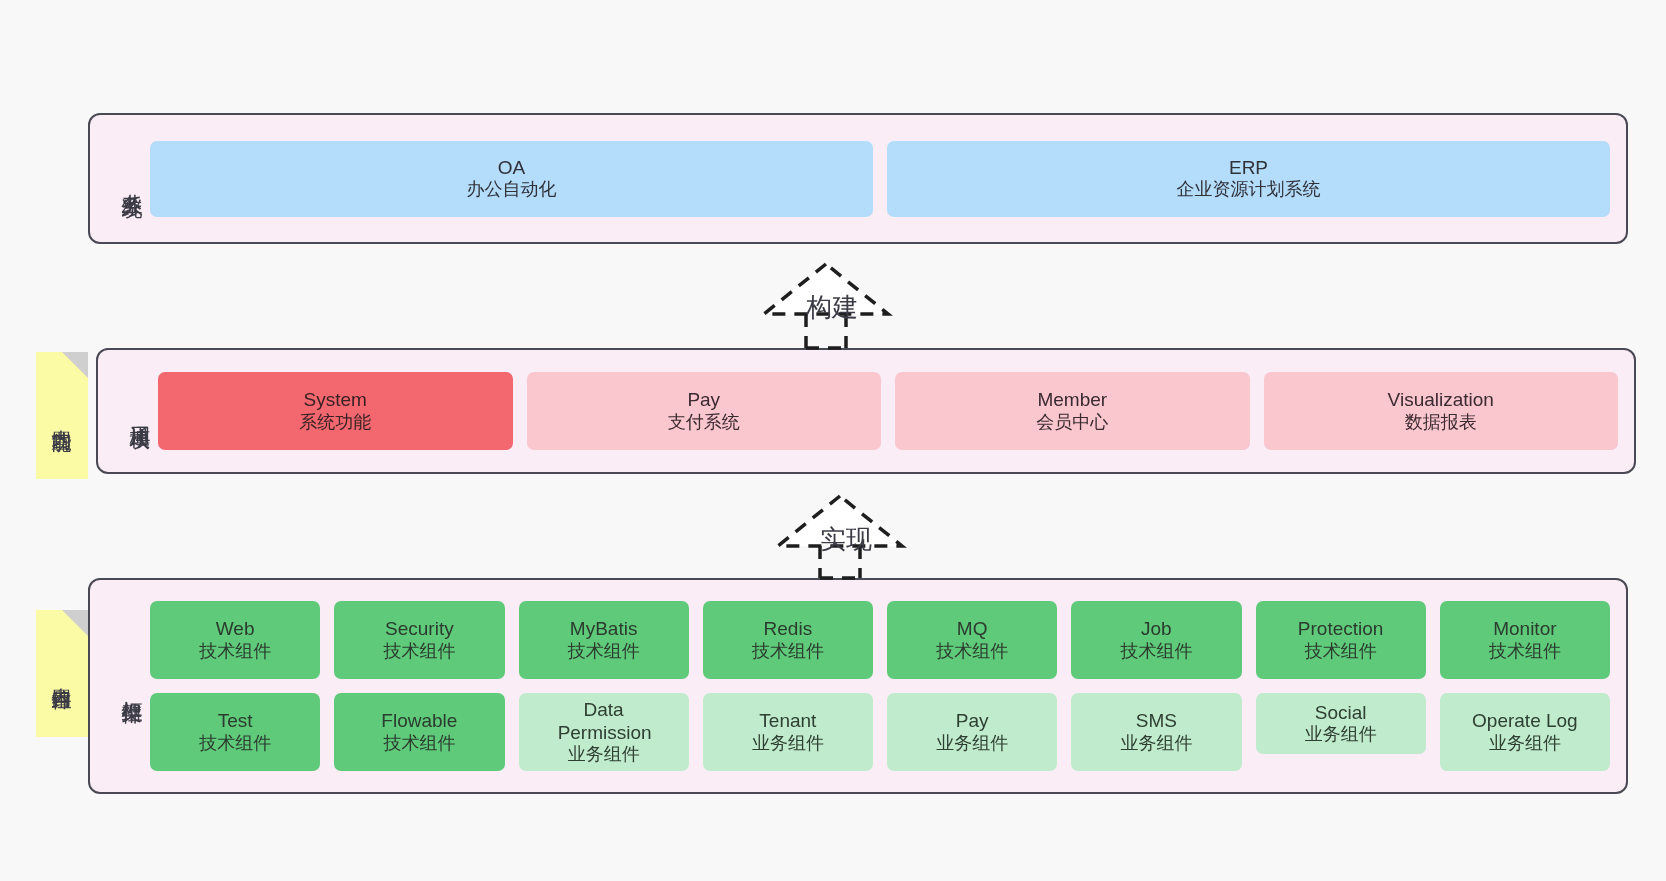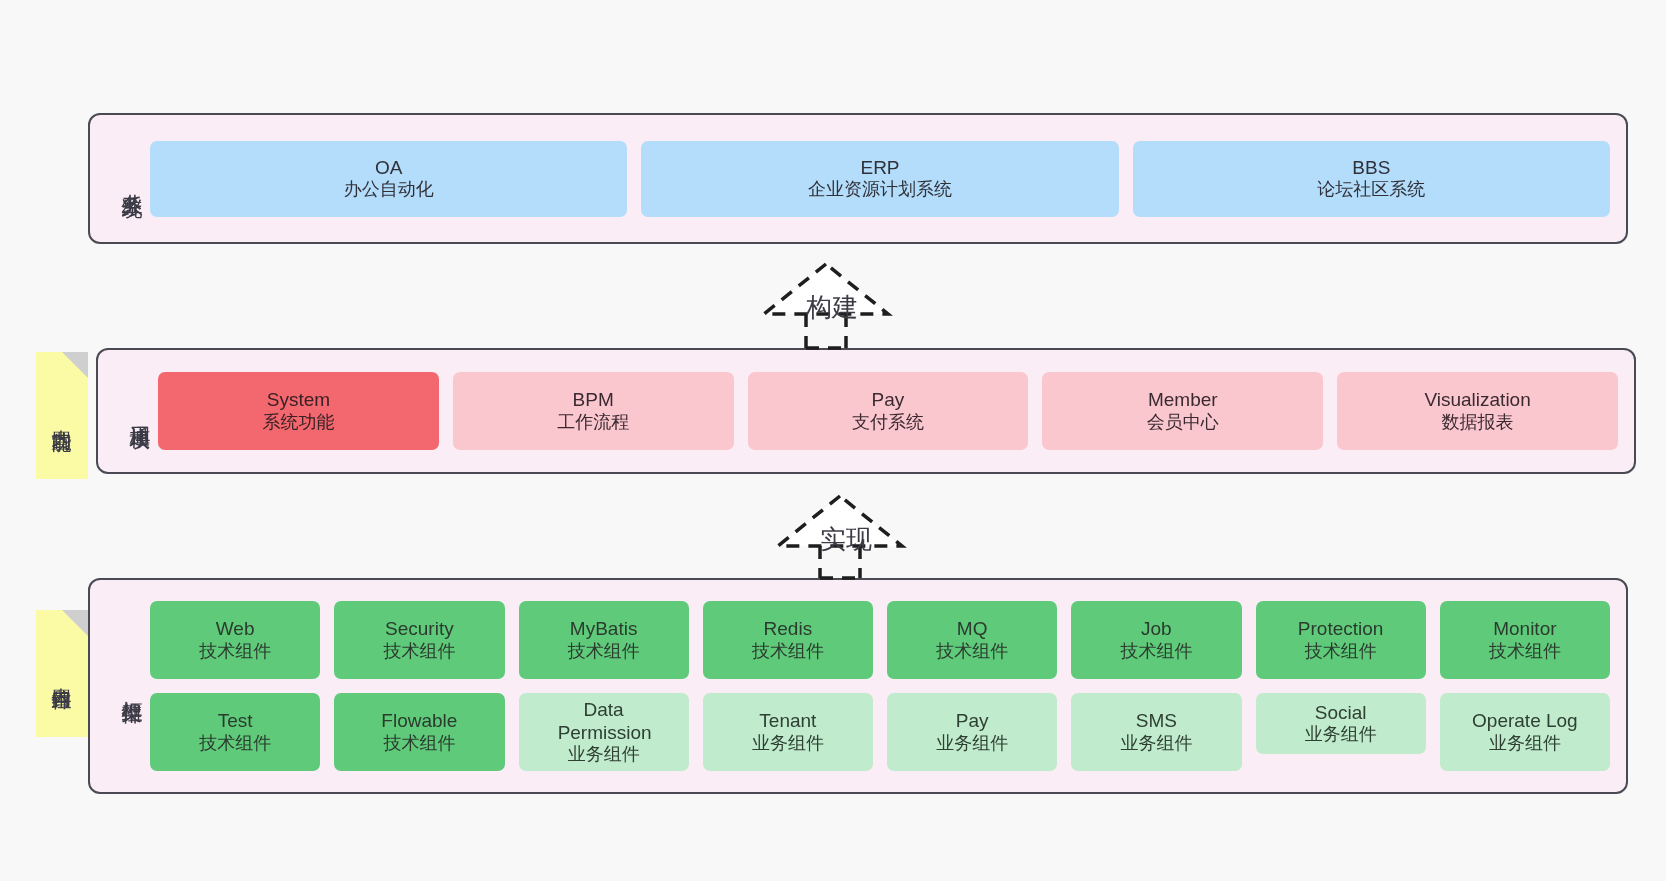--- a/index.html
+++ b/index.html
@@ -136,24 +136,20 @@
     <div class="band-body">
       <div class="band-row">
         <div class="card c-blue" style="height:76px">
           <div class="t1">OA</div>
           <div class="t2">办公自动化</div>
         </div>
         <div class="card c-blue" style="height:76px">
           <div class="t1">ERP</div>
           <div class="t2">企业资源计划系统</div>
         </div>
-        <div class="card c-blue" style="height:76px">
-          <div class="t1">BBS</div>
-          <div class="t2">论坛社区系统</div>
-        </div>
       </div>
     </div>
   </div>
 
   <div class="gen-arrow" style="left:744px; top:256px; width:190px; height:92px;">
     <svg width="190" height="92" viewBox="0 0 190 92">
 
       <path d="M 82 8 L 20 58 L 144 58 Z" fill="#ffffff" stroke="#1e1e1e" stroke-width="3.5" stroke-dasharray="13 9" stroke-linejoin="miter"></path>
 
       <path d="M 62 58 L 62 92 M 102 58 L 102 92 M 62 92 L 102 92" fill="none" stroke="#1e1e1e" stroke-width="3.5" stroke-dasharray="13 9"></path>
@@ -166,24 +162,20 @@
     <span>内置功能</span>
   </div>
 
   <div class="band" id="band-common" style="left:96px; top:348px; width:1540px; height:126px;">
     <div class="band-label">通用模块</div>
     <div class="band-body">
       <div class="band-row">
         <div class="card c-red" style="height:78px">
           <div class="t1">System</div>
           <div class="t2">系统功能</div>
-        </div>
-        <div class="card c-pink" style="height:78px">
-          <div class="t1">BPM</div>
-          <div class="t2">工作流程</div>
         </div>
         <div class="card c-pink" style="height:78px">
           <div class="t1">Pay</div>
           <div class="t2">支付系统</div>
         </div>
         <div class="card c-pink" style="height:78px">
           <div class="t1">Member</div>
           <div class="t2">会员中心</div>
         </div>
         <div class="card c-pink" style="height:78px">

